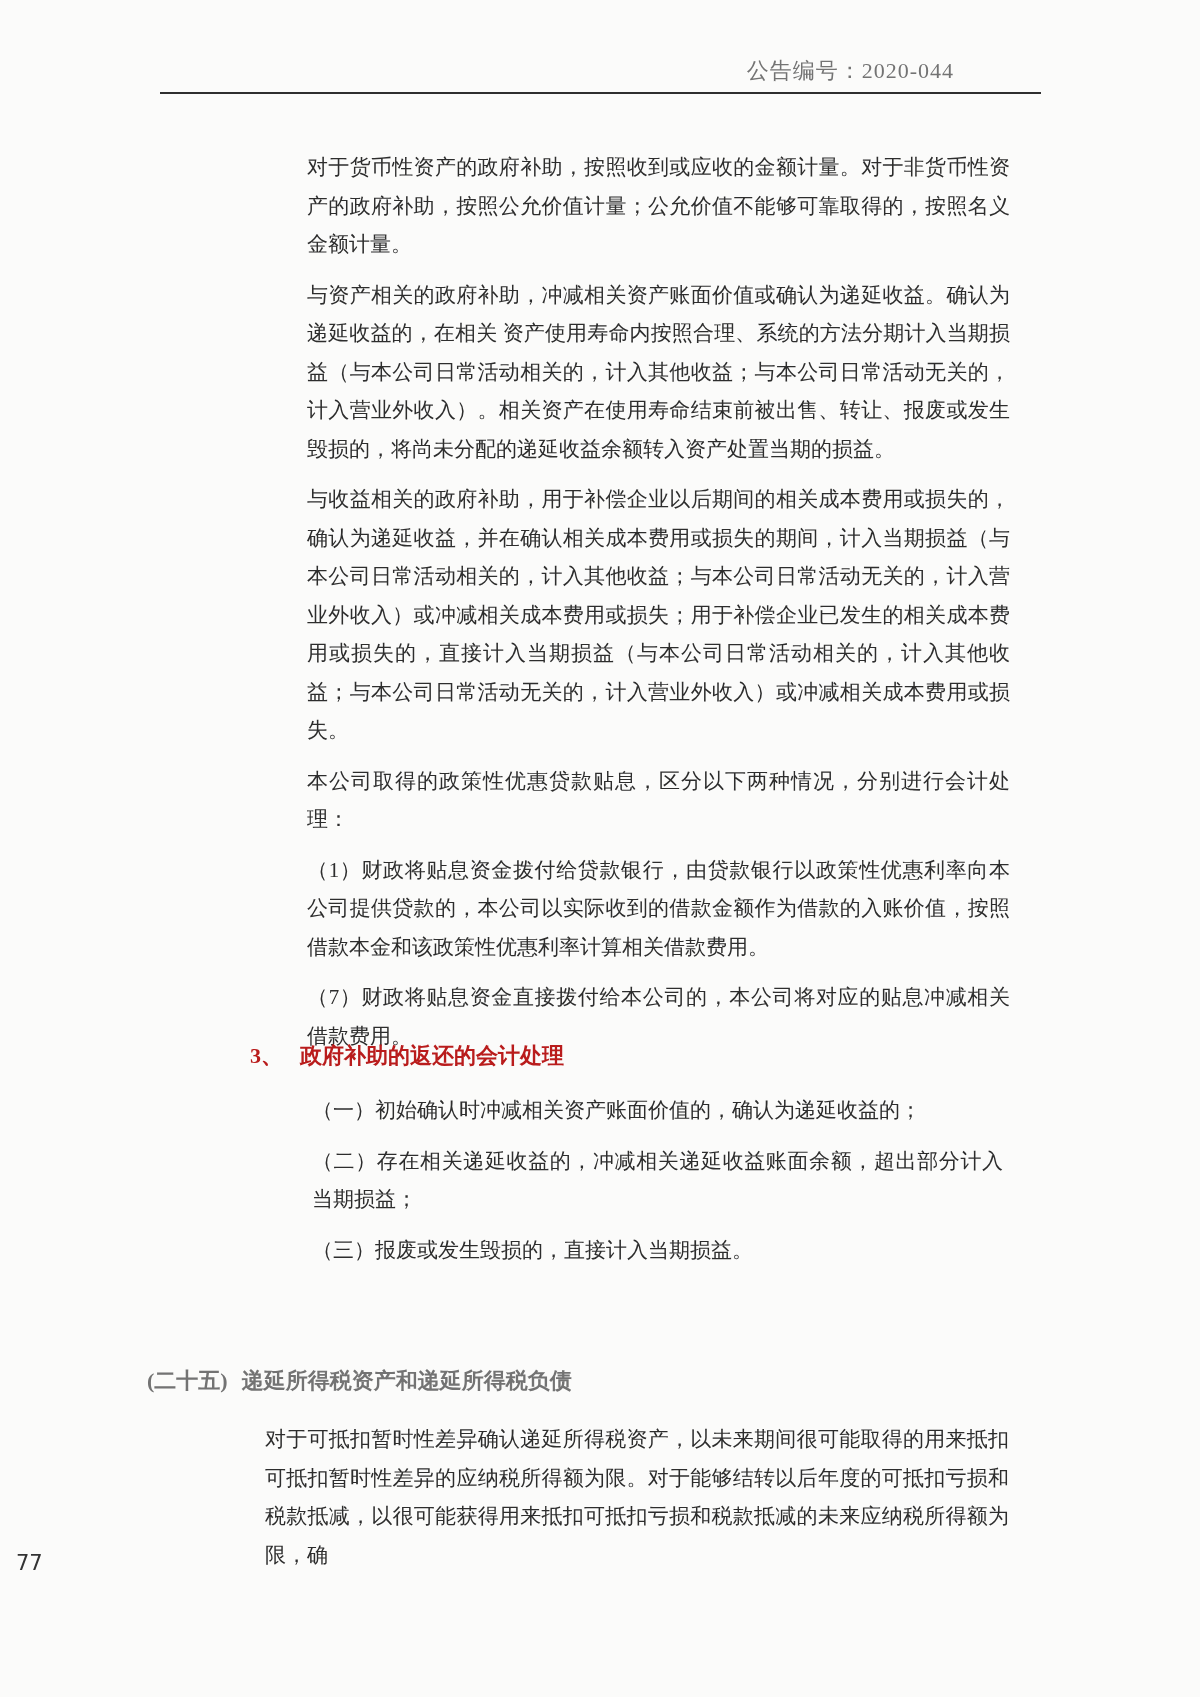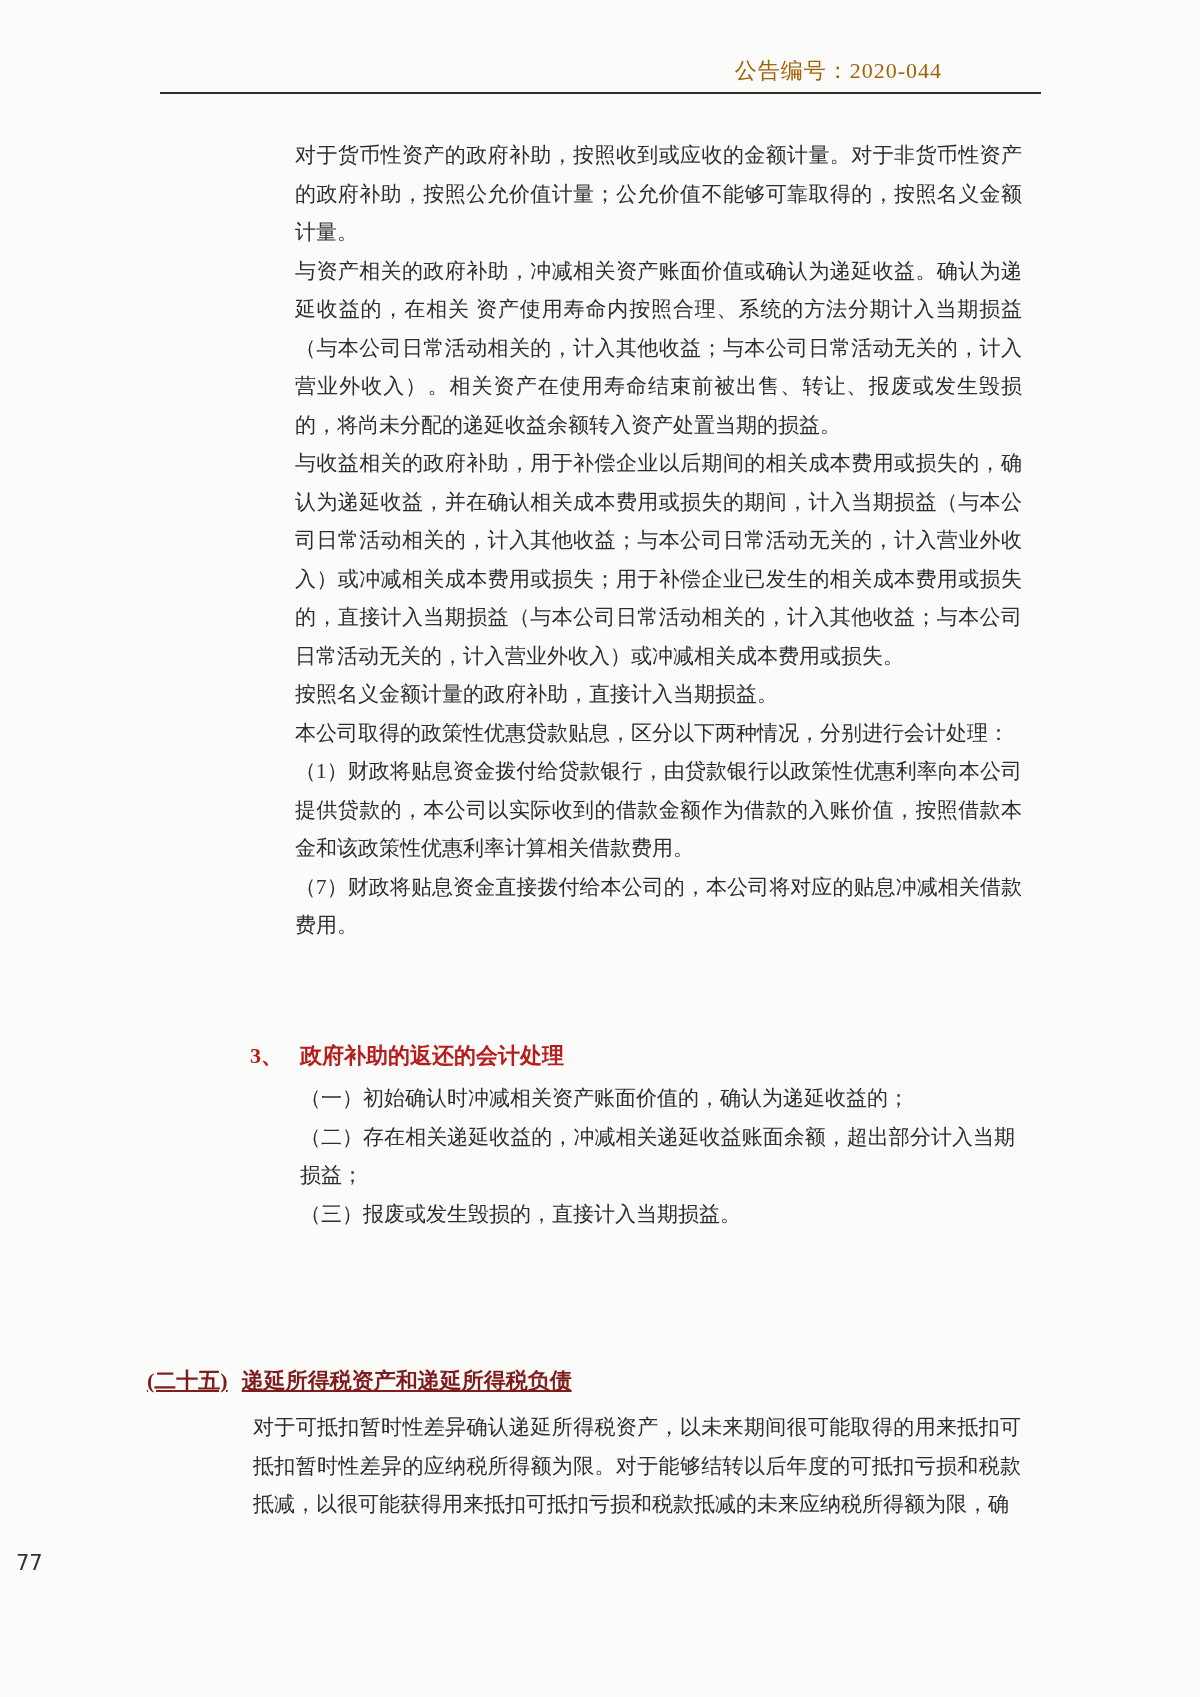--- a/index.html
+++ b/index.html
@@ -7,47 +7,46 @@
     position:relative;
     width:1200px;height:1697px;
     margin:0 auto;
     background:#fbfbfa;
     font-family:"Liberation Serif","DejaVu Serif",serif;
     color:#2d2d2d;
     overflow:hidden;
   }
   .doc-number{
     position:absolute;
-    top:56px;right:258px;
+    top:56px;right:246px;
     font-size:22px;
     letter-spacing:1px;
-    color:#a16207;
+    color:#737373;
     white-space:nowrap;
   }
   .header-rule{
     position:absolute;
     top:92px;left:160px;
     width:881px;height:2px;
     background:#2f2f2f;
   }
   .block{position:absolute;font-size:21px;line-height:38.5px;text-align:justify;}
-  .block p{margin:0;padding:0;}
+  .block p{margin:12px;padding:0;}
   .block-a{left:295px;top:136px;width:727px;}
   .sec3-head{
     position:absolute;left:250px;top:1041px;
     font-size:22px;font-weight:700;color:#b91c1c;
     white-space:nowrap;
   }
   .sec3-head .sec-num{display:inline-block;width:50px;}
   .sec3-body{left:300px;top:1079px;width:715px;}
   .sec25-head{
     position:absolute;left:147px;top:1366px;
-    font-size:22px;font-weight:700;color:#7f1d1d;
+    font-size:22px;font-weight:700;color:#737373;
     white-space:nowrap;
-    text-decoration:underline;
   }
   .sec25-head .sec-num{margin-right:14px;}
   .sec25-body{left:253px;top:1408px;width:768px;}
   .page-number{
     position:absolute;left:16px;top:1551px;
     width:100%;
     text-align:left;
     font-size:21px;color:#333;
     font-family:"DejaVu Sans","Liberation Sans",sans-serif;
   }
@@ -58,21 +57,20 @@
 <div class="page">
 
   <span class="doc-number">公告编号：2020-044</span>
 
   <div class="header-rule"></div>
 
   <div class="block block-a">
     <p>对于货币性资产的政府补助，按照收到或应收的金额计量。对于非货币性资产的政府补助，按照公允价值计量；公允价值不能够可靠取得的，按照名义金额计量。</p>
     <p>与资产相关的政府补助，冲减相关资产账面价值或确认为递延收益。确认为递延收益的，在相关 资产使用寿命内按照合理、系统的方法分期计入当期损益（与本公司日常活动相关的，计入其他收益；与本公司日常活动无关的，计入营业外收入）。相关资产在使用寿命结束前被出售、转让、报废或发生毁损的，将尚未分配的递延收益余额转入资产处置当期的损益。</p>
     <p>与收益相关的政府补助，用于补偿企业以后期间的相关成本费用或损失的，确认为递延收益，并在确认相关成本费用或损失的期间，计入当期损益（与本公司日常活动相关的，计入其他收益；与本公司日常活动无关的，计入营业外收入）或冲减相关成本费用或损失；用于补偿企业已发生的相关成本费用或损失的，直接计入当期损益（与本公司日常活动相关的，计入其他收益；与本公司日常活动无关的，计入营业外收入）或冲减相关成本费用或损失。</p>
-    <p>按照名义金额计量的政府补助，直接计入当期损益。</p>
     <p>本公司取得的政策性优惠贷款贴息，区分以下两种情况，分别进行会计处理：</p>
     <p>（1）财政将贴息资金拨付给贷款银行，由贷款银行以政策性优惠利率向本公司提供贷款的，本公司以实际收到的借款金额作为借款的入账价值，按照借款本金和该政策性优惠利率计算相关借款费用。</p>
     <p>（7）财政将贴息资金直接拨付给本公司的，本公司将对应的贴息冲减相关借款费用。</p>
   </div>
 
   <div class="sec3-head">
     <span class="sec-num">3、</span><span>政府补助的返还的会计处理</span>
   </div>
 
   <div class="block sec3-body">

